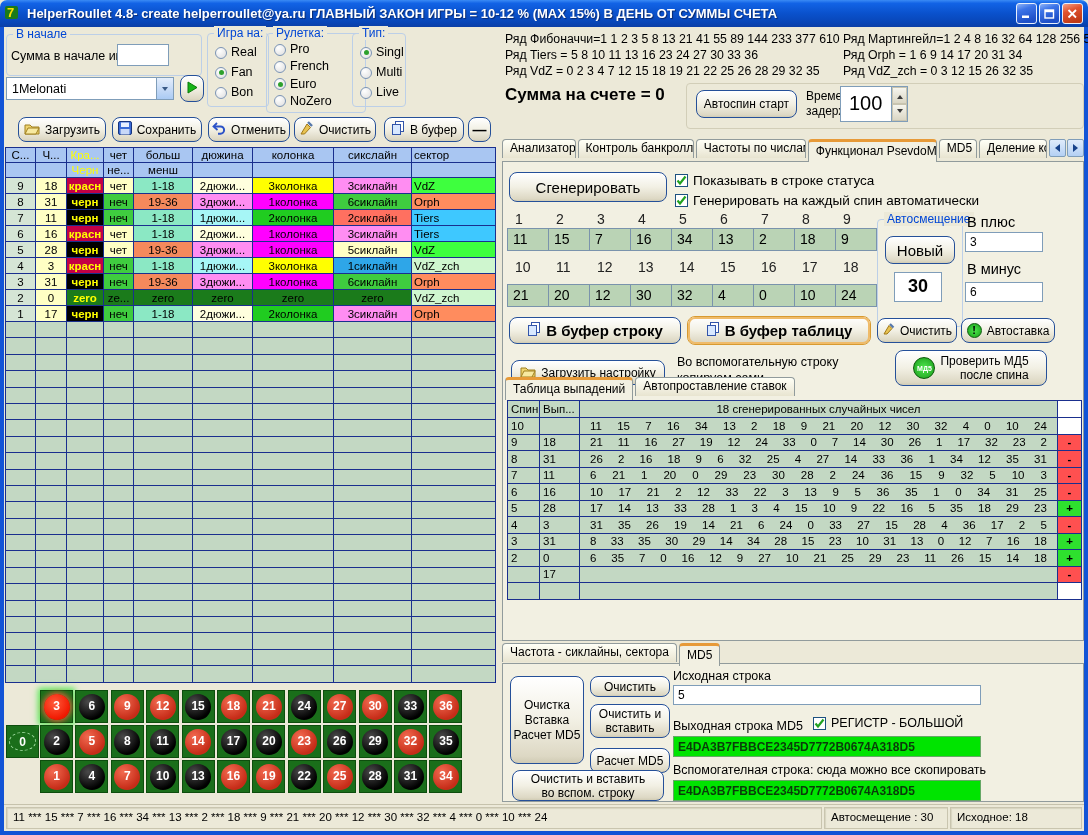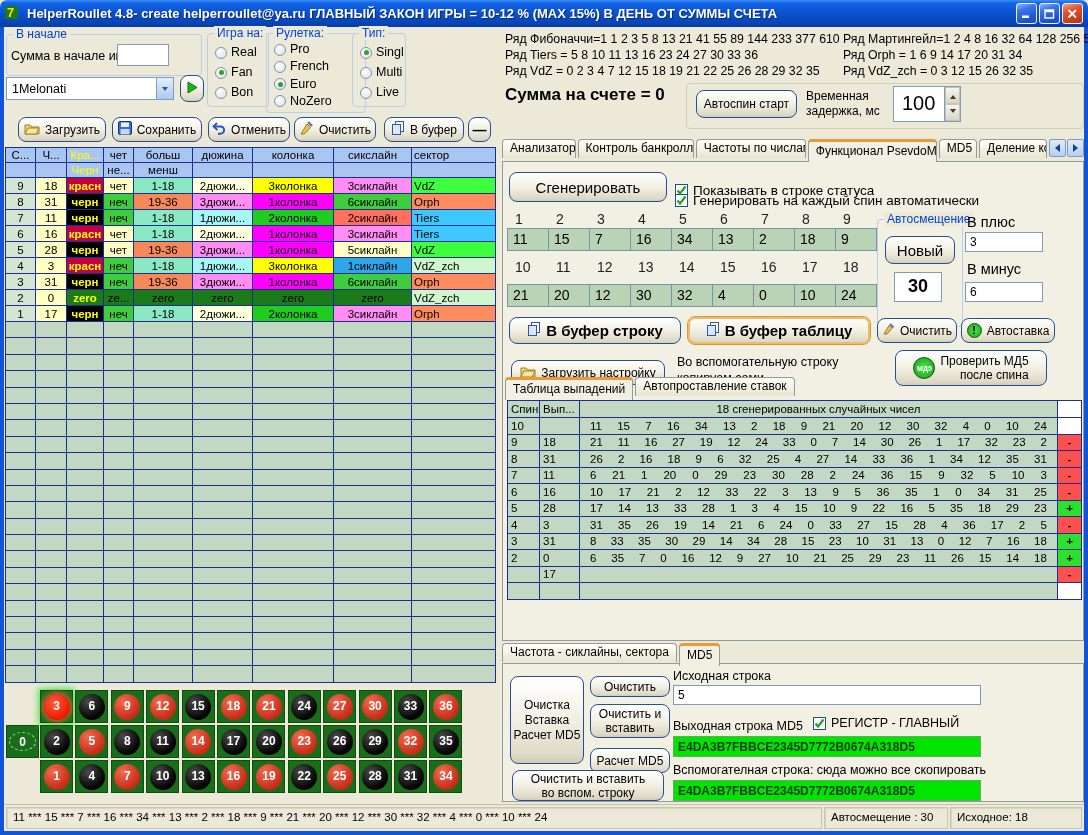--- a/index.html
+++ b/index.html
@@ -711,21 +711,21 @@
     <span class="lbl" style="left:839px;top:5px;font-size:12.3px">Ряд Мартингейл=1 2 4 8 16 32 64 128 256 512</span>
     <span class="lbl" style="left:839px;top:21px;font-size:12.3px">Ряд Orph = 1 6 9 14 17 20 31 34</span>
     <span class="lbl" style="left:839px;top:37px;font-size:12.3px">Ряд VdZ_zch = 0 3 12 15 26 32 35</span>
 
     <span class="lbl" style="left:501px;top:58px;font-size:17px;font-weight:700">Сумма на счете = 0</span>
     <div class="grp" style="left:682px;top:56px;width:398px;height:46px;border-color:#D2CEB8"></div>
     <div class="btn" style="left:692px;top:63px;width:101px;height:28px">Автоспин старт</div>
     <span class="lbl" style="left:802px;top:62px;line-height:15px;font-size:12px">
       <span>Временная</span><br><span>задержка, мс</span>
     </span>
-    <div class="spinbox" style="left:889px;top:59px;width:68px;height:36px">
+    <div class="spinbox" style="left:836px;top:59px;width:68px;height:36px">
       <span class="spinval">100</span>
       <span class="spincol">
         <div>
             <span class="tri-u"></span>
           </div>
         <div>
             <span class="tri-dn"></span>
           </div>
       </span>
     </div>
@@ -742,21 +742,21 @@
             <span class="tl"></span>
           </span>
         <span class="tsc">
             <span class="tr2"></span>
           </span>
       </span>
     </div>
 
     <div class="panel3d" id="pspanel" style="left:498px;top:134px;width:582px;height:480px">
       <div class="btn" style="left:6px;top:10px;width:158px;height:30px;font-size:15px">Сгенерировать</div>
-      <div class="cbrow" style="left:172px;top:21px">
+      <div class="cbrow" style="left:172px;top:11px">
         <span class="cb">
             <svg width="11" height="11" viewBox="0 0 11 11">
               <path d="M1.5 5.5 L4 8.5 L9.5 1.5" fill="none" stroke="#21A121" stroke-width="2.2"></path>
             </svg>
           </span>
         <span>Показывать в строке статуса</span>
       </div>
       <div class="cbrow" style="left:172px;top:31px">
         <span class="cb">
             <svg width="11" height="11" viewBox="0 0 11 11">
@@ -1154,21 +1154,21 @@
       <div class="btn" style="left:87px;top:84px;width:80px;height:25px">Расчет MD5</div>
       <span class="lbl" style="left:170px;top:5px">Исходная строка</span>
       <div class="tinput" style="left:170px;top:21px;width:308px;height:20px">5</div>
       <span class="lbl" style="left:170px;top:55px">Выходная строка MD5</span>
       <div class="cbrow" style="left:310px;top:52px;font-size:12.5px">
         <span class="cb">
             <svg width="11" height="11" viewBox="0 0 11 11">
               <path d="M1.5 5.5 L4 8.5 L9.5 1.5" fill="none" stroke="#21A121" stroke-width="2.2"></path>
             </svg>
           </span>
-        <span>РЕГИСТР - ГЛАВНЫЙ</span>
+        <span>РЕГИСТР - БОЛЬШОЙ</span>
       </div>
       <div class="ghash" style="left:170px;top:72px;width:308px;height:21px">E4DA3B7FBBCE2345D7772B0674A318D5</div>
       <span class="lbl" style="left:170px;top:99px">Вспомогателная строка: сюда можно все скопировать</span>
       <div class="ghash" style="left:170px;top:116px;width:308px;height:21px">E4DA3B7FBBCE2345D7772B0674A318D5</div>
       <div class="btn" style="left:9px;top:106px;width:152px;height:31px;line-height:14px;flex-direction:column;gap:0">
         <span>Очистить и вставить</span>
           <span>во вспом. строку</span>
       </div>
     </div>
 

